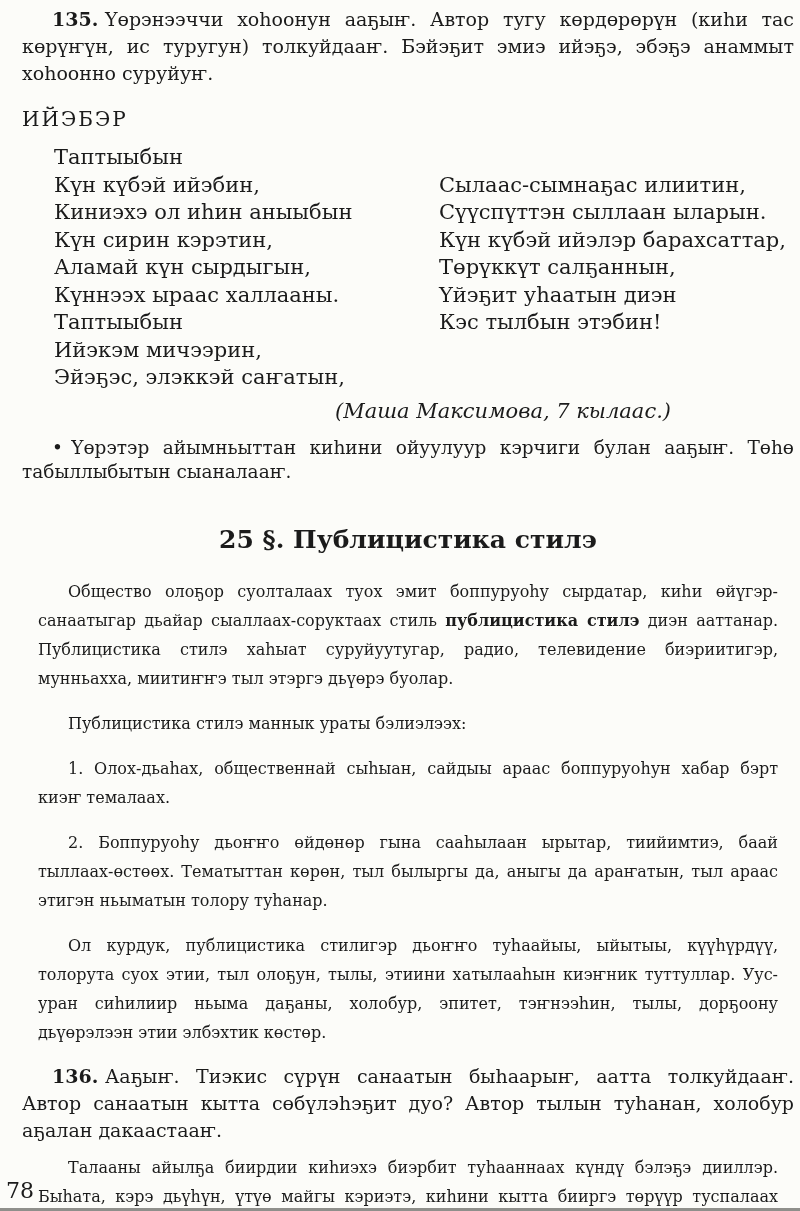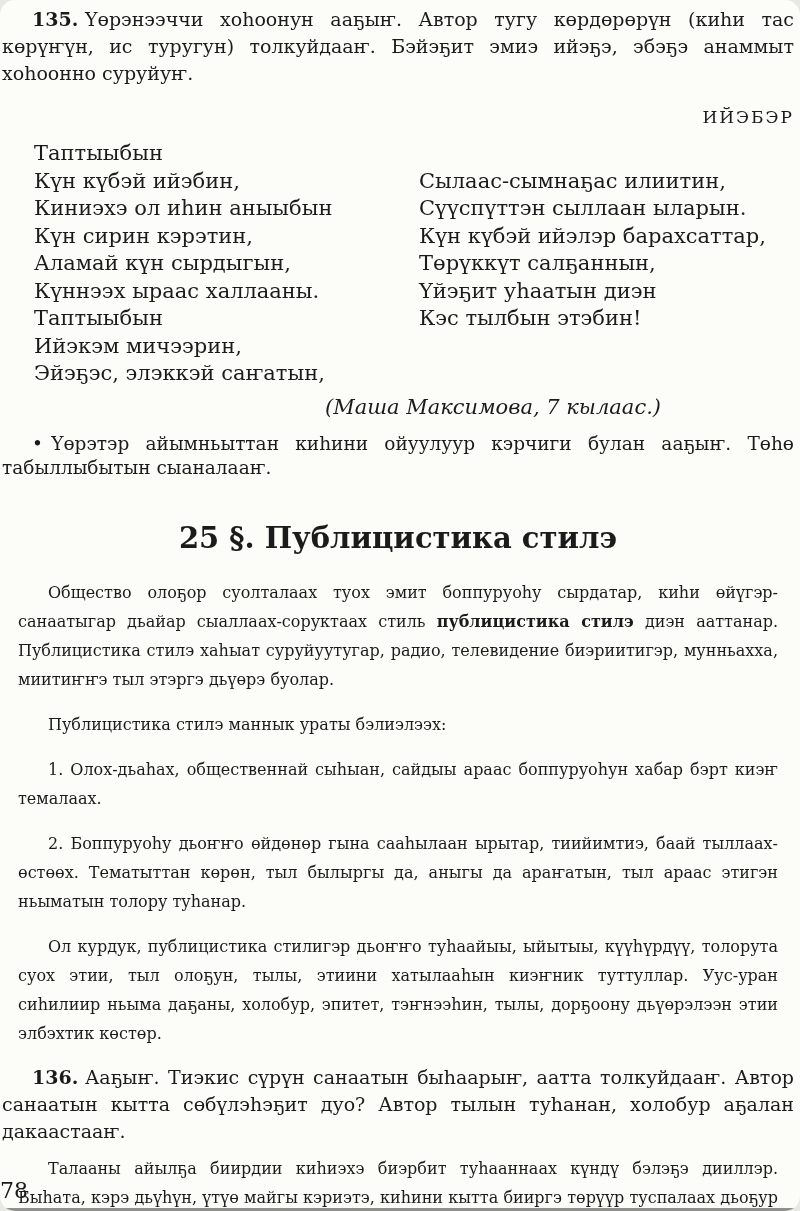--- a/index.html
+++ b/index.html
@@ -4,33 +4,32 @@
 <style>
   html,body{margin:0;padding:0;background:#e8e8e4;}
   .page{
     position:relative;
     width:800px;height:1211px;
     margin:0 auto;
     background:#fcfcf9;
     color:#1b1b1b;
     font-family:"DejaVu Serif","Liberation Serif",serif;
     box-sizing:border-box;
-    padding:6px 6px 0 2px;
+    padding:6px 6px 0 22px;
     overflow:hidden;
-    border-radius:15px;
   }
   
   .exercise{
     font-size:19px;line-height:27px;
     text-align:justify;text-indent:30px;margin:0;
   }
   .exercise .num{font-weight:bold;margin-right:0.35em;}
   
   .poem-title{
-    text-align:right;font-size:17px;font-weight:400;
+    text-align:left;font-size:20px;font-weight:400;
     letter-spacing:2px;margin-top:20px;
   }
   .poem{
     display:flex;align-items:flex-start;
     padding-left:32px;margin-top:13px;
     font-size:21px;line-height:27.5px;gap:13px;
   }
   .poem-col-left{flex:none;width:372px;}
   .poem-col-right{flex:none;margin-top:27.5px;}
   .poem-line{white-space:nowrap;}
@@ -38,32 +37,32 @@
     font-style:italic;font-size:21px;
     margin-top:7px;text-align:center;padding-left:190px;
   }
   .note{
     font-size:18.5px;line-height:24px;
     text-align:justify;text-indent:30px;margin-top:13px;
   }
   .note .bullet{margin-right:0.45em;}
   
   .section-heading{
-    text-align:center;font-weight:bold;font-size:29px;
+    text-align:center;font-weight:bold;font-size:25px;
     margin-top:41px;
   }
   .body-para{
     font-size:16px;line-height:29px;
     text-align:justify;text-indent:30px;margin:16px;
   }
   .first-body-para{margin-top:23px;}
   .ex136{}
   .closing{margin-top:9px;}
   .page-number{
-    position:absolute;left:0;bottom:8px;
+    position:absolute;left:6px;bottom:8px;
     font-size:22px;
   }
   .scan-edge{
     position:absolute;left:0;bottom:0;width:100%;height:3px;
     background:#8f8f8b;
   }
 </style>
 </head>
 <body>
 

